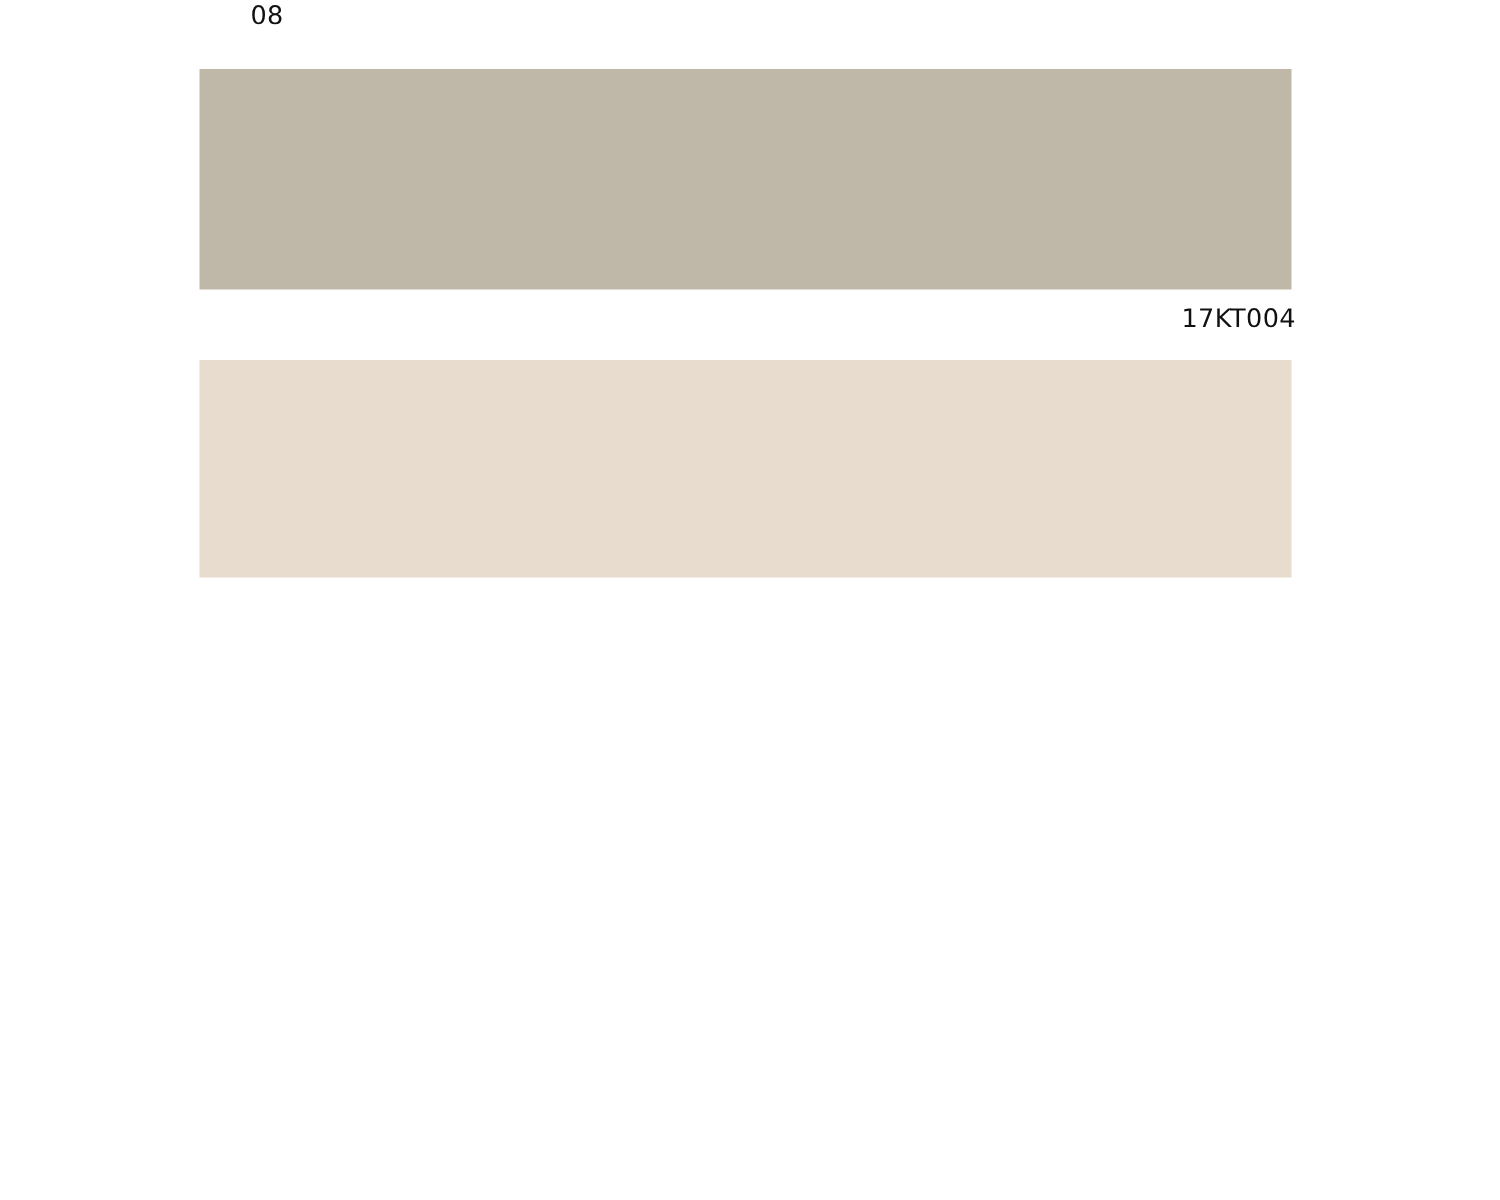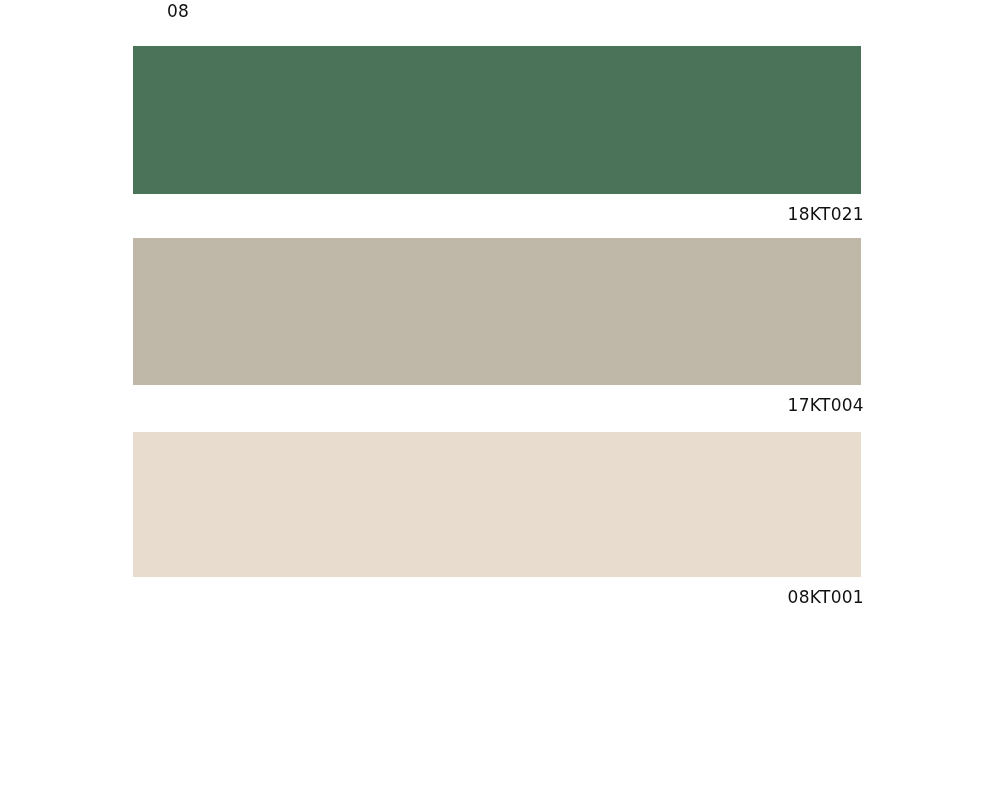--- a/index.html
+++ b/index.html
@@ -87,30 +87,25 @@
 </style>
 </head>
 <body style="background-color: rgb(255, 255, 255);">
 
 <div id="palette-sheet" style="background-color: rgb(255, 255, 255);">
 
   <div id="palette-header" style="color: rgb(17, 17, 17);">08</div>
 
   <div id="swatch-stack">
 
-    <div class="swatch-group" id="swatch-group-0">
-      <div class="swatch-chip" style="background-color: rgb(74, 115, 89);"></div>
-      <div class="swatch-label" style="color: rgb(17, 17, 17);">18KT021</div>
-    </div>
 
 
     <div class="swatch-group" id="swatch-group-2">
       <div class="swatch-chip" style="background-color: rgb(191, 184, 168);"></div>
       <div class="swatch-label" style="color: rgb(17, 17, 17);">17KT004</div>
     </div>
 
     <div class="swatch-group" id="swatch-group-3">
       <div class="swatch-chip" style="background-color: rgb(232, 220, 206);"></div>
-      <div class="swatch-label" style="color: rgb(17, 17, 17);">08KT001</div>
     </div>
 
   </div>
 </div>
 
 </body></html>

